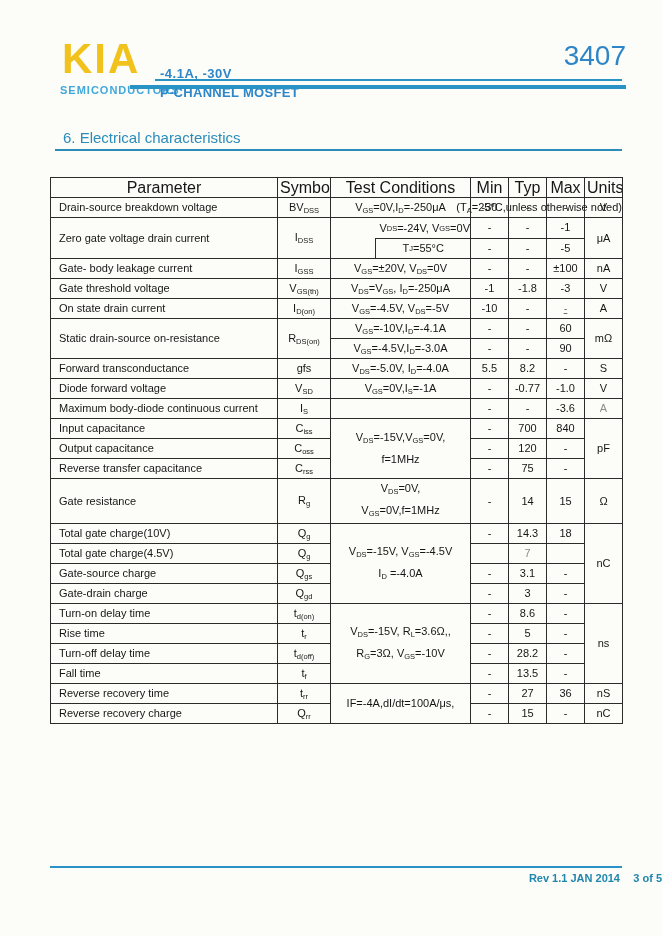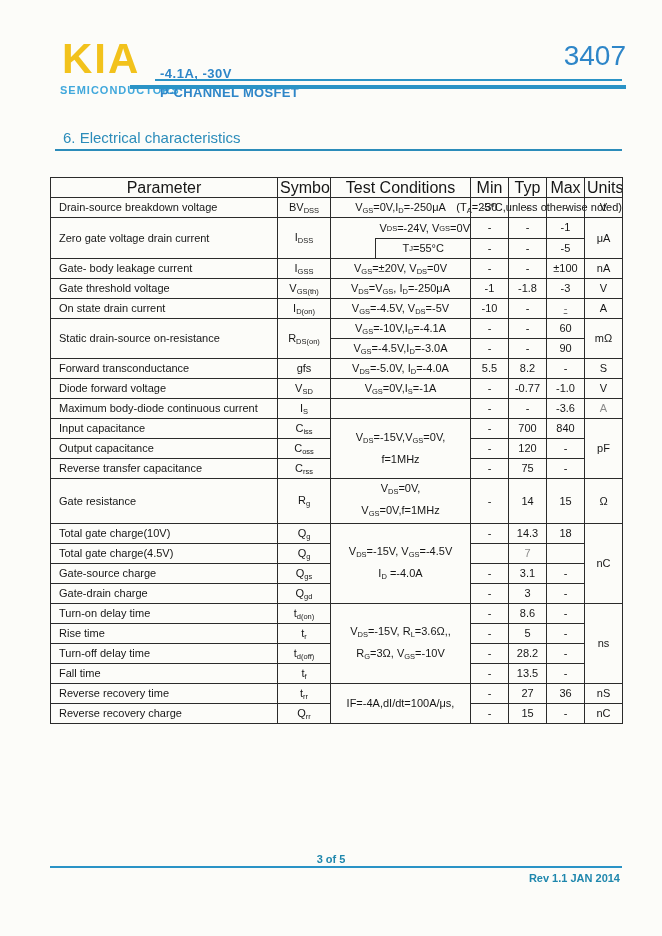--- a/index.html
+++ b/index.html
@@ -70,21 +70,21 @@
   .idss-sp { width: 32%; }
   .tj-box  {
     width: 68%; border-top: 1px solid #2b2b2b; border-left: 1px solid #2b2b2b;
     display: flex; align-items: center; justify-content: center;
   }
   .cline { line-height: 19px; }
 
   
   .footer-line { position: absolute; left: 50px; right: 40px; top: 866px; height: 2px; background: #2a93c6; }
   .footer-page {
-    position: absolute; left: 0; right: 0; top: 853px; text-align: center;
+    position: absolute; left: 0; right: 0; top: 872px; text-align: right;
     color: #1f87ad; font-size: 11px; font-weight: bold;
   }
   .footer-rev {
     position: absolute; right: 42px; top: 872px;
     color: #1f87ad; font-size: 11px; font-weight: bold;
   }
 </style>
 </head>
 <body>
 

